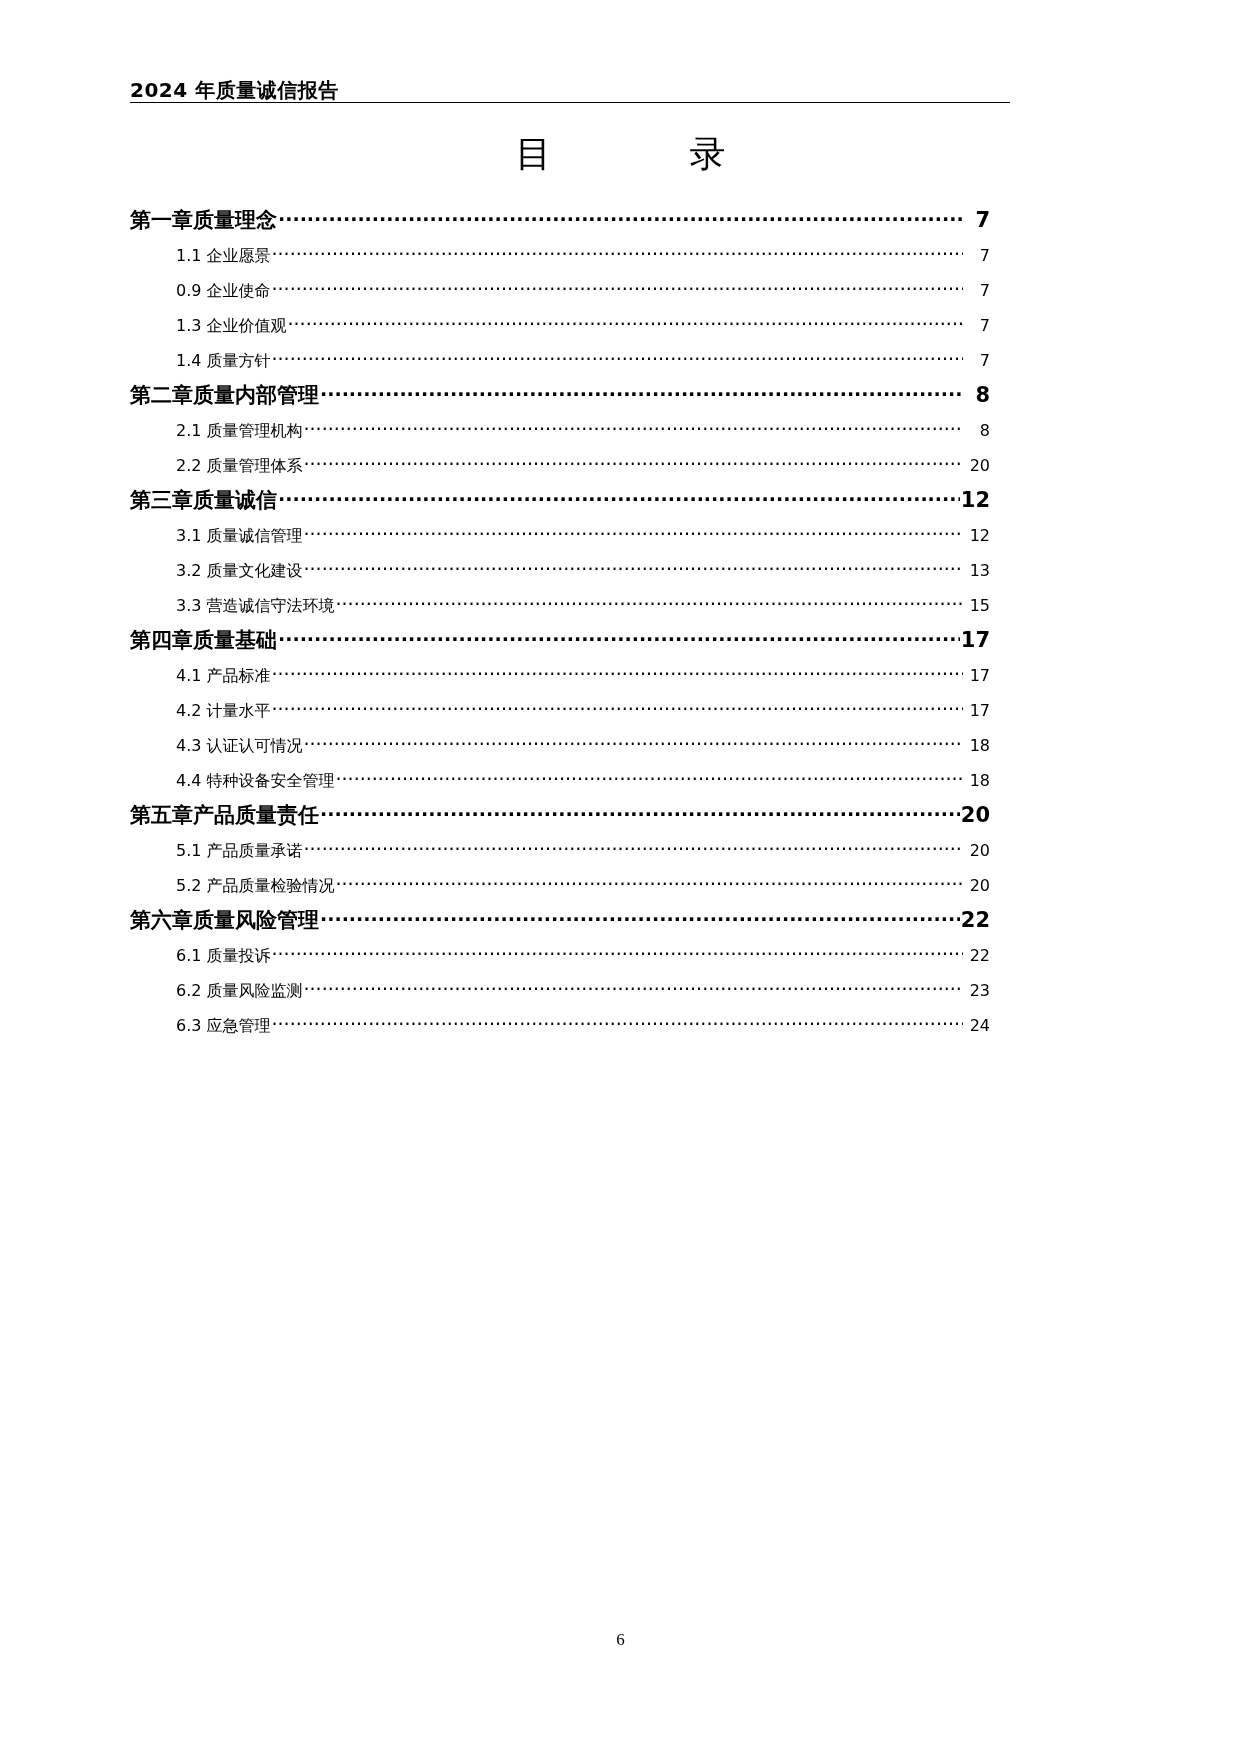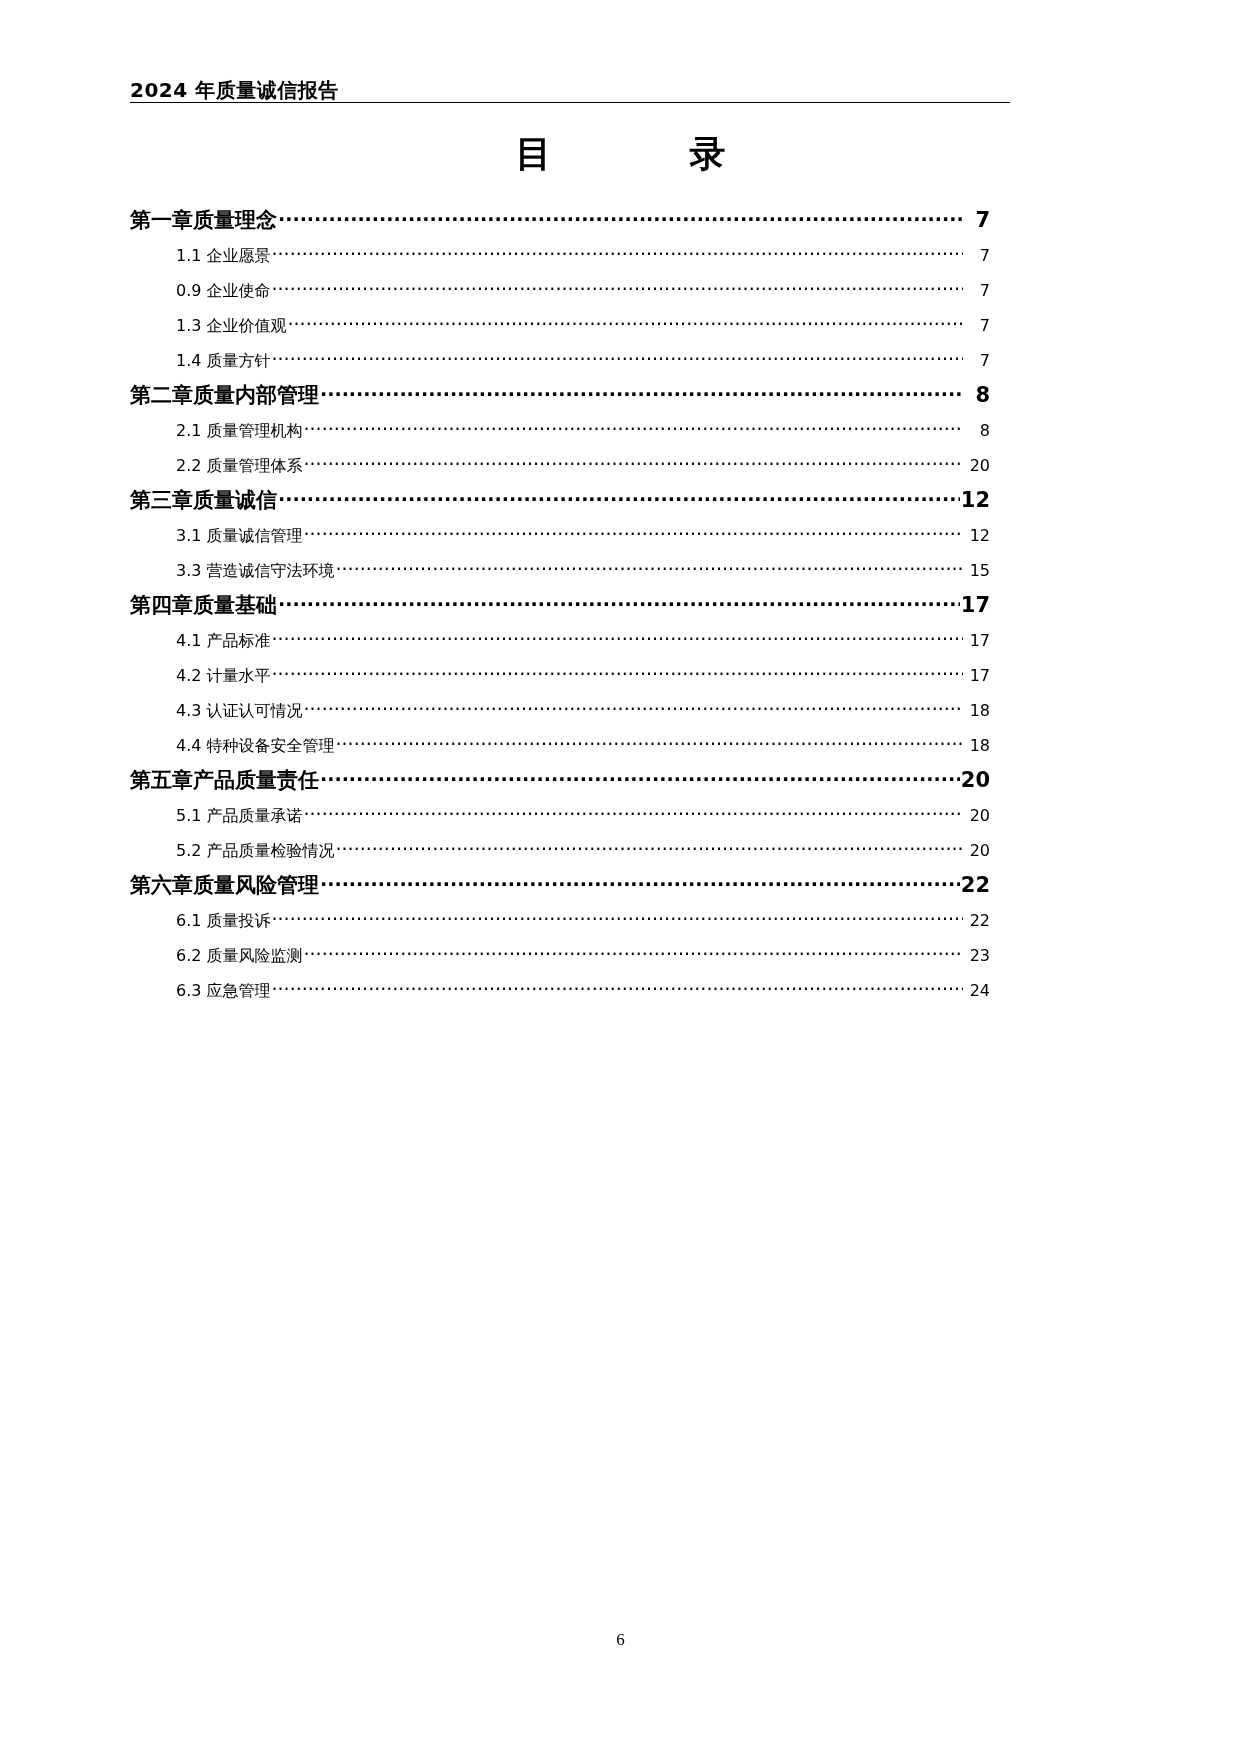--- a/index.html
+++ b/index.html
@@ -40,21 +40,21 @@
     color: #000;
     line-height: 1.2;
   }
   .doc-title {
     position: absolute;
     left: 0;
     top: 130px;
     width: 1241px;
     text-align: center;
     font-family: "DejaVu Sans", sans-serif;
-    font-weight: bold;
+    font-weight: normal;
     font-size: 36px;
     letter-spacing: 22px;
     text-indent: 22px;
     color: #000;
   }
   .toc {
     position: absolute;
     left: 130px;
     top: 203px;
     width: 860px;
@@ -186,20 +186,25 @@
         <span class="toc-label">第三章质量诚信</span>
         <span class="toc-leader"></span>
         <span class="toc-page">12</span>
       </div>
       <div class="toc-row level2">
         <span class="toc-label">3.1 质量诚信管理</span>
         <span class="toc-leader"></span>
         <span class="toc-page">12</span>
       </div>
       <div class="toc-row level2">
+        <span class="toc-label">3.2 质量文化建设</span>
+        <span class="toc-leader"></span>
+        <span class="toc-page">13</span>
+      </div>
+      <div class="toc-row level2">
         <span class="toc-label">3.3 营造诚信守法环境</span>
         <span class="toc-leader"></span>
         <span class="toc-page">15</span>
       </div>
       <div class="toc-row level1">
         <span class="toc-label">第四章质量基础</span>
         <span class="toc-leader"></span>
         <span class="toc-page">17</span>
       </div>
       <div class="toc-row level2">

